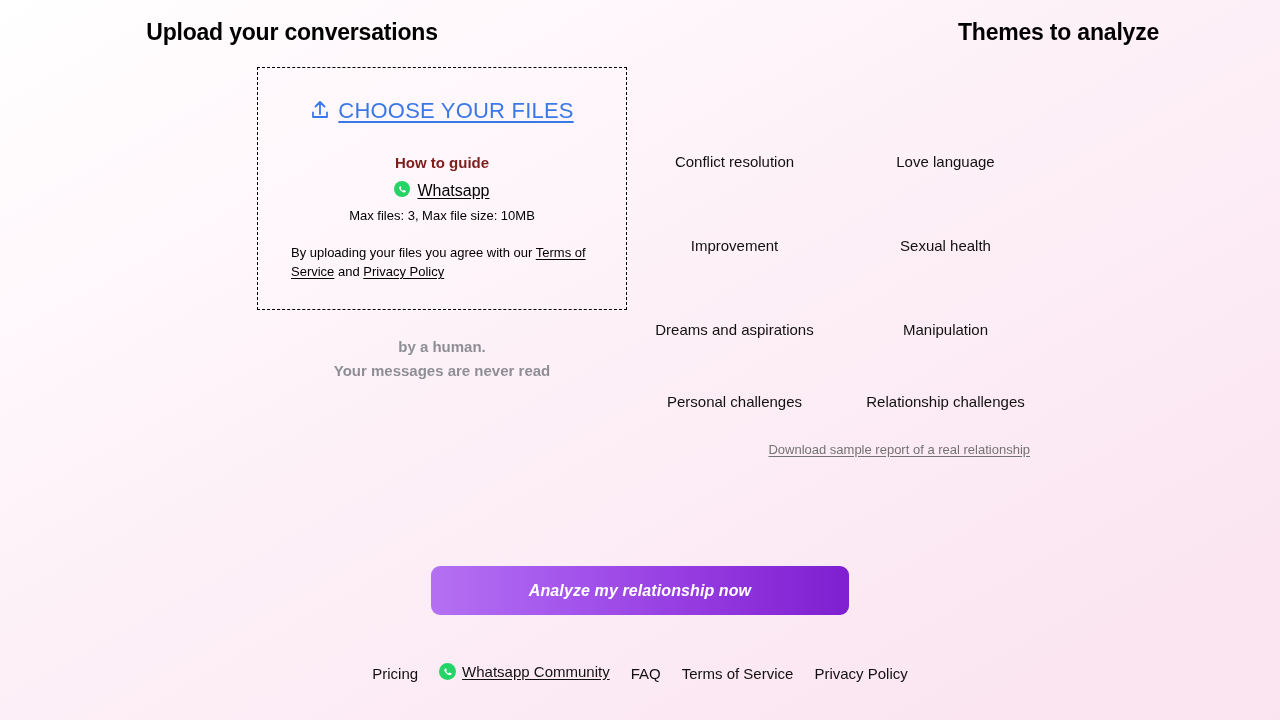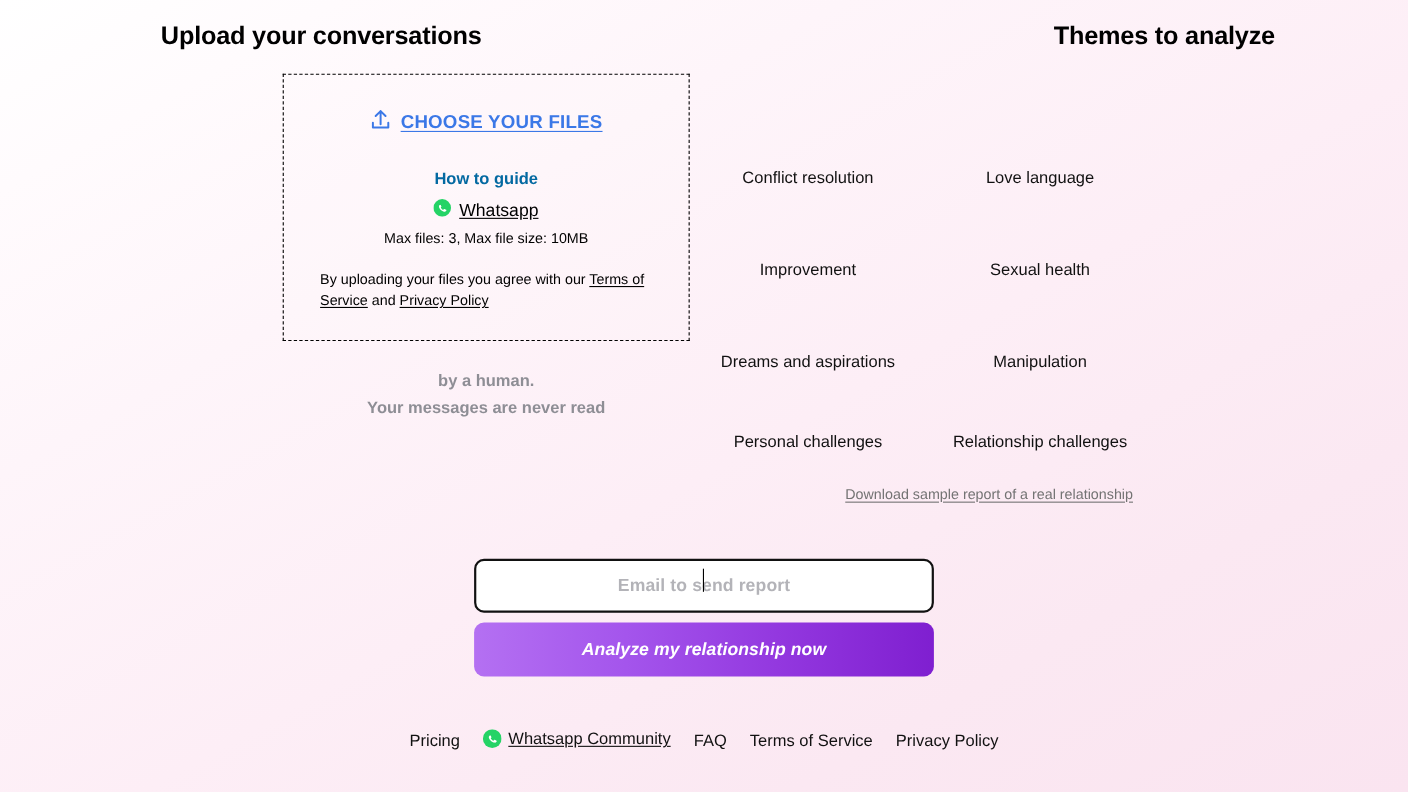--- a/index.html
+++ b/index.html
@@ -65,34 +65,34 @@
 
   .choose-files {
     display: inline-flex;
     align-items: center;
     gap: 8px;
     justify-content: center;
     text-decoration: none;
   }
   .upload-icon { display: block; }
   .choose-files-label {
-    font-size: 17px;
-    font-weight: bold;
+    font-size: 22px;
+    font-weight: normal;
     color: #3b78e7;
     text-decoration: underline;
     text-underline-offset: 3px;
     letter-spacing: 0.2px;
     text-align: center;
   }
 
   .how-to-guide {
     margin-top: 30px;
     font-size: 15px;
     font-weight: bold;
-    color: #0369a1;
+    color: #7f1d1d;
   }
 
   .whatsapp-row {
     margin-top: 10px;
     display: flex;
     align-items: center;
     justify-content: center;
     gap: 7px;
   }
   .wa-icon { display:block; }
@@ -309,23 +309,20 @@
       <div class="theme-cell">Manipulation</div>
     </div>
     <div class="theme-row">
       <div class="theme-cell">Personal challenges</div>
       <div class="theme-cell">Relationship challenges</div>
     </div>
   </div>
 
   <a class="sample-report-link" href="#">Download sample report of a real relationship</a>
 
-  <div class="email-field">
-    <span class="email-placeholder">Email to send report<span class="text-caret"></span></span>
-  </div>
 
   <button class="analyze-button">Analyze my relationship now</button>
 
   <div class="footer">
     <a class="footer-link" href="#">Pricing</a>
 
     <a class="footer-link footer-wa" href="#">
       <span class="wa-icon">
         <svg width="17" height="17" viewBox="0 0 32 32" xmlns="http://www.w3.org/2000/svg">
           <circle cx="16" cy="16" r="16" fill="#25d366"></circle>

